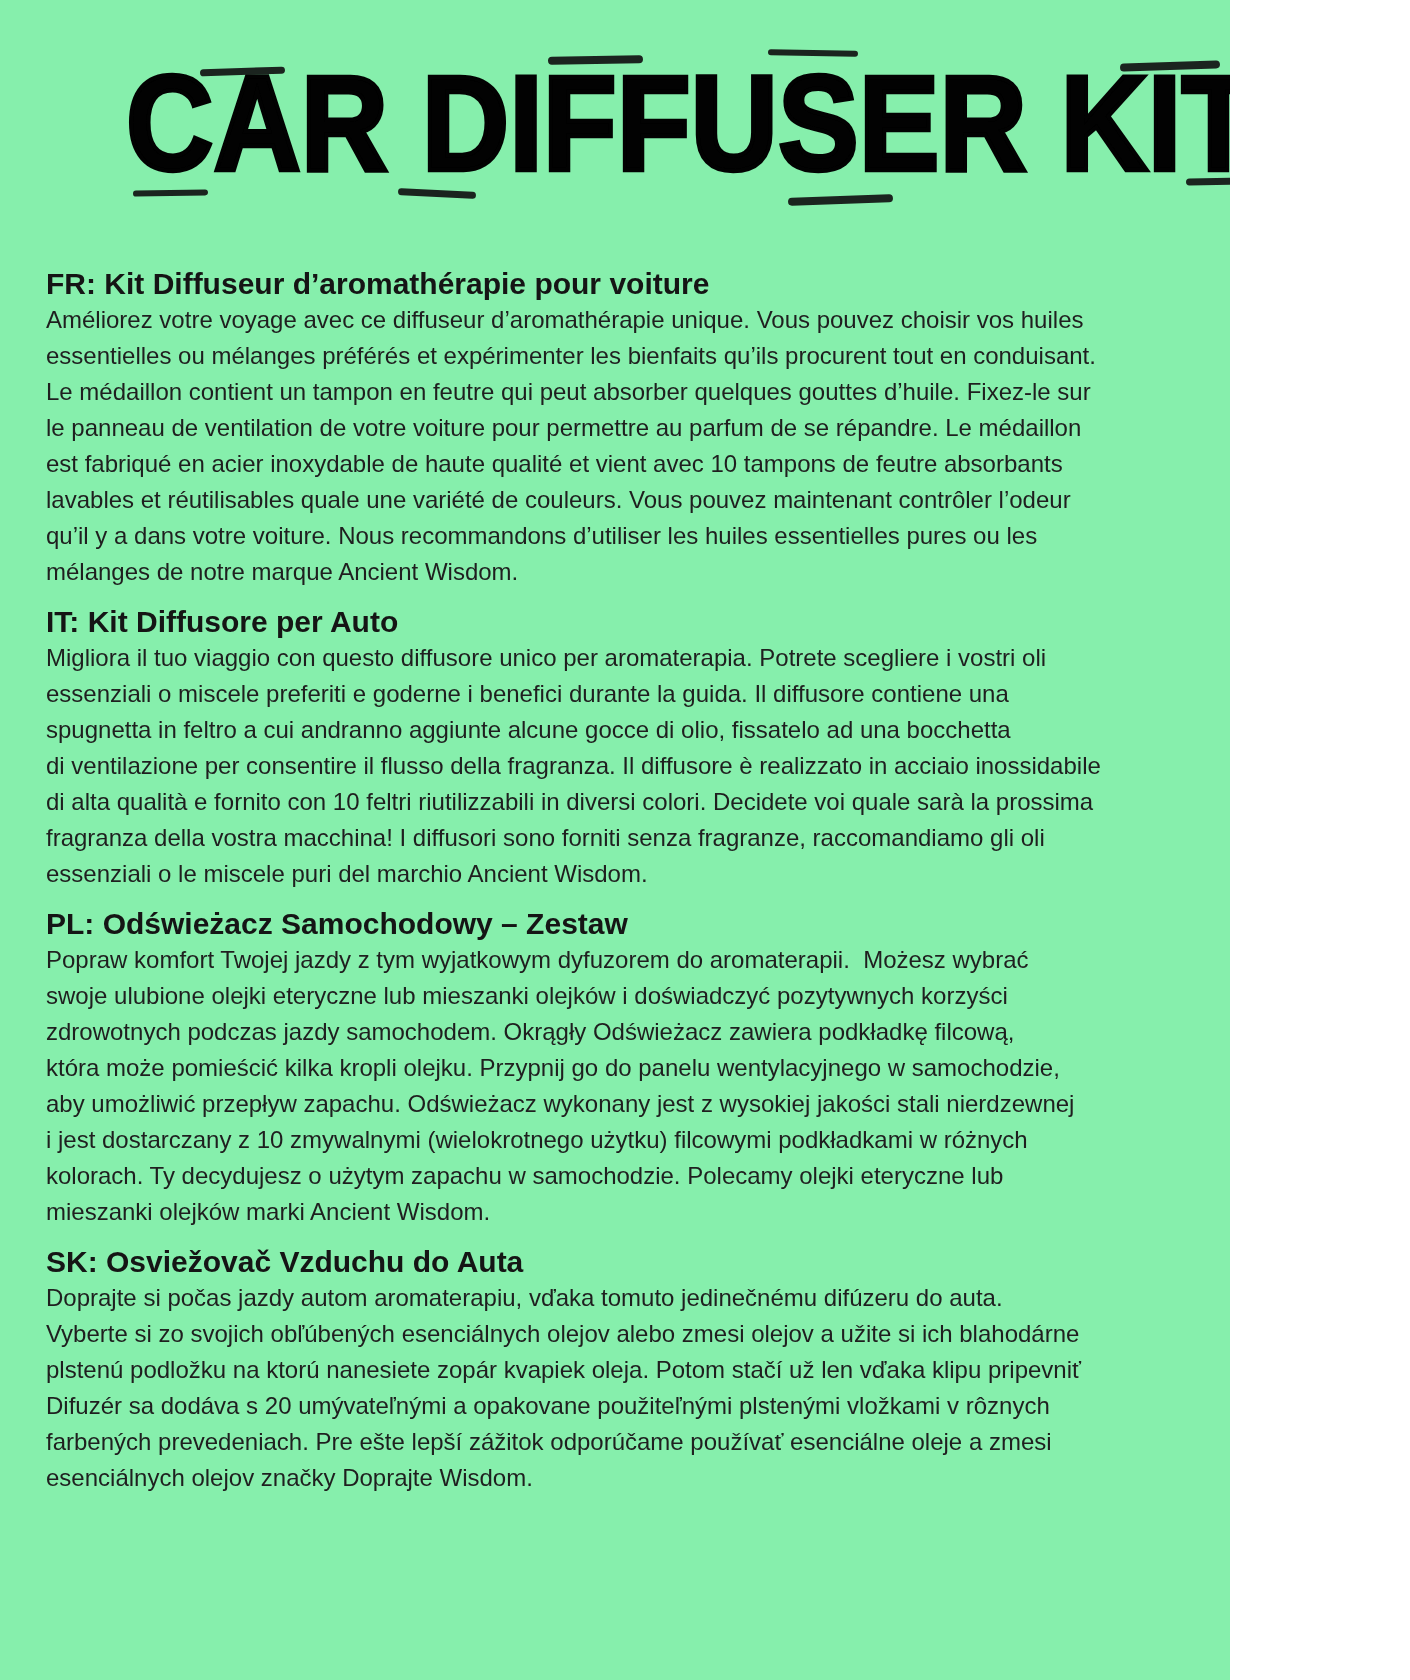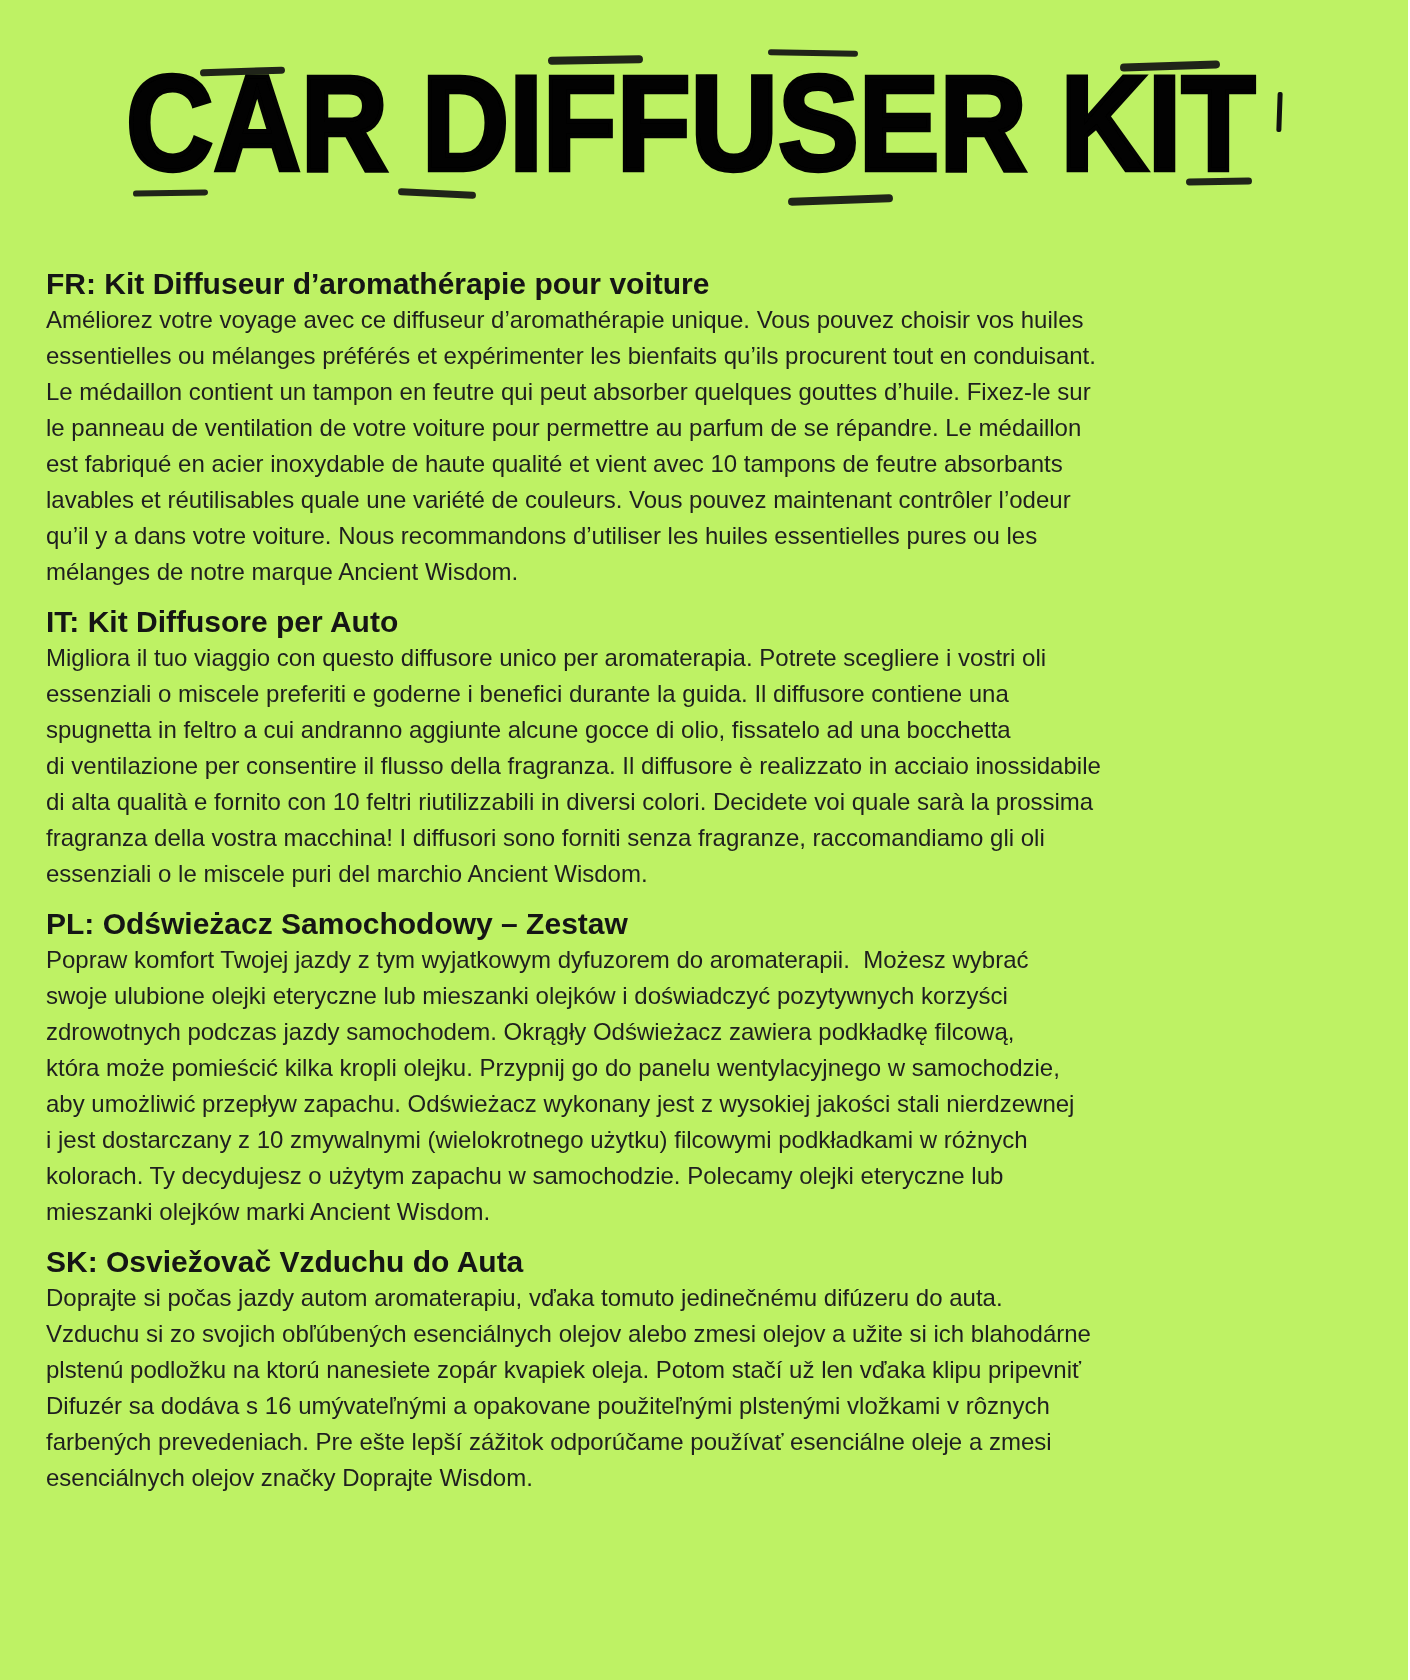--- a/index.html
+++ b/index.html
@@ -1,20 +1,20 @@
 <!DOCTYPE html>
 <html><head>
 <meta charset="utf-8">
 <style>
   html, body { margin: 0; padding: 0; background: #ffffff; }
   .page {
     position: relative;
-    width: 1408px;
+    width: 1230px;
     height: 1680px;
-    background: #bef264;
+    background: #86efac;
     overflow: hidden;
     font-family: "Liberation Sans", sans-serif;
     color: #1f1f1f;
   }
 
   
   .title-wrap {
     position: absolute;
     left: 126px;
     top: 56px;
@@ -126,21 +126,21 @@
       <div class="line">która może pomieścić kilka kropli olejku. Przypnij go do panelu wentylacyjnego w samochodzie,</div>
       <div class="line">aby umożliwić przepływ zapachu. Odświeżacz wykonany jest z wysokiej jakości stali nierdzewnej</div>
       <div class="line">i jest dostarczany z 10 zmywalnymi (wielokrotnego użytku) filcowymi podkładkami w różnych</div>
       <div class="line">kolorach. Ty decydujesz o użytym zapachu w samochodzie. Polecamy olejki eteryczne lub</div>
       <div class="line">mieszanki olejków marki Ancient Wisdom.</div>
     </section>
 
     <section class="section">
       <h2 class="section-heading">SK: Osviežovač Vzduchu do Auta</h2>
       <div class="line">Doprajte si počas jazdy autom aromaterapiu, vďaka tomuto jedinečnému difúzeru do auta.</div>
-      <div class="line">Vzduchu si zo svojich obľúbených esenciálnych olejov alebo zmesi olejov a užite si ich blahodárne</div>
+      <div class="line">Vyberte si zo svojich obľúbených esenciálnych olejov alebo zmesi olejov a užite si ich blahodárne</div>
       <div class="line">plstenú podložku na ktorú nanesiete zopár kvapiek oleja. Potom stačí už len vďaka klipu pripevniť</div>
-      <div class="line">Difuzér sa dodáva s 16 umývateľnými a opakovane použiteľnými plstenými vložkami v rôznych</div>
+      <div class="line">Difuzér sa dodáva s 20 umývateľnými a opakovane použiteľnými plstenými vložkami v rôznych</div>
       <div class="line">farbených prevedeniach. Pre ešte lepší zážitok odporúčame používať esenciálne oleje a zmesi</div>
       <div class="line">esenciálnych olejov značky Doprajte Wisdom.</div>
     </section>
 
   </div>
 </div>
 
 </body></html>

